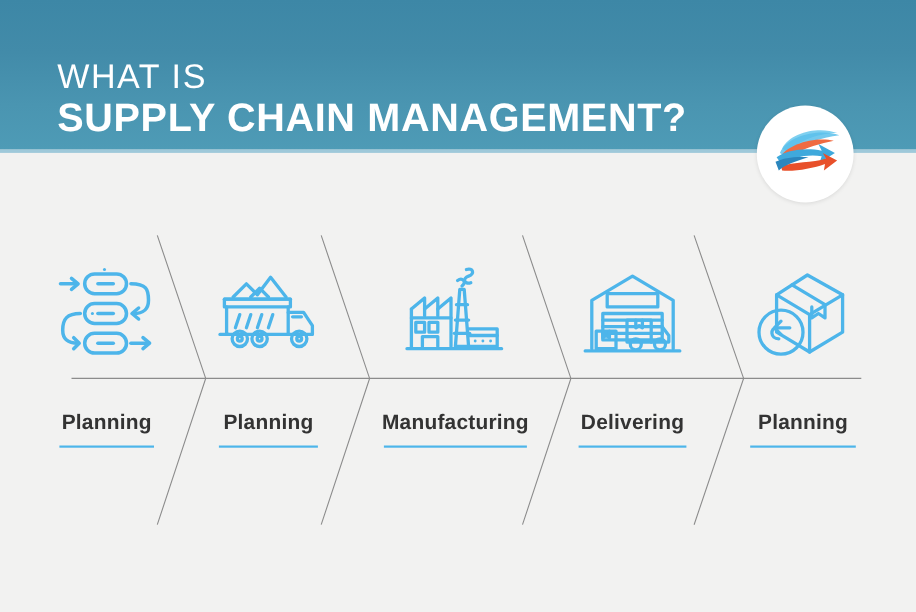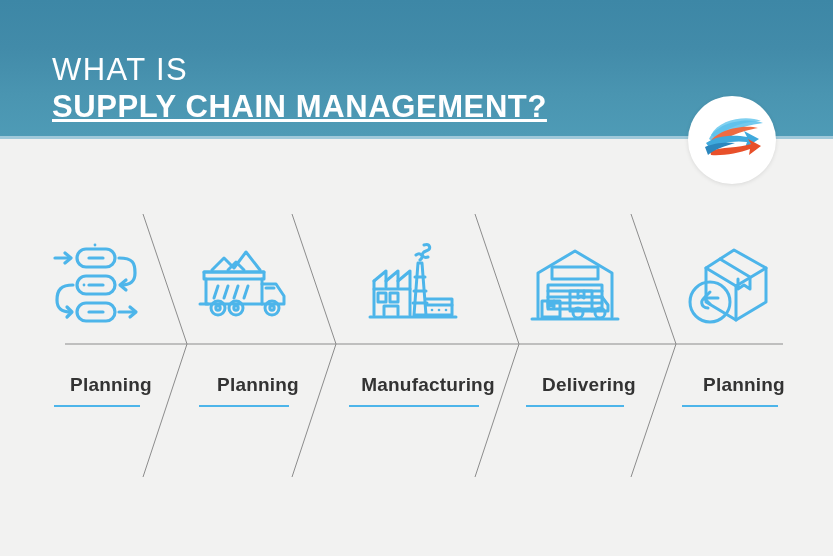--- a/index.html
+++ b/index.html
@@ -28,26 +28,25 @@
   .title-line1{
     color:#ffffff;
     font-size:31px;
     font-weight:300;
     letter-spacing:1.4px;
     line-height:36px;
     white-space:nowrap;
   }
   .title-line2{
     color:#ffffff;
-    font-size:31px;
+    font-size:36px;
     font-weight:bold;
     letter-spacing:0.6px;
     line-height:38px;
     white-space:nowrap;
-    text-decoration:underline;
   }
 
   
   .logo-badge{
     position:absolute;left:688px;top:96px;
     width:88px;height:88px;border-radius:50%;
     background:#ffffff;
     box-shadow:0 1px 4px rgba(0,0,0,0.10);
     display:flex;align-items:center;justify-content:center;
   }
@@ -64,21 +63,21 @@
     text-align:center;
   }
   .icon-wrap{
     position:absolute;
     width:110px;height:100px;
     left:25px;top:100px;
     display:flex;align-items:center;justify-content:center;
   }
   .stage-label{
     position:absolute;
-    left:14px;width:160px;top:238px;
+    left:0;width:160px;top:238px;
     font-size:19px;
     font-weight:bold;
     color:#333333;
     letter-spacing:0.2px;
     white-space:nowrap;
   }
   .stage-underline{
     position:absolute;
     top:269px;
     height:2px;

